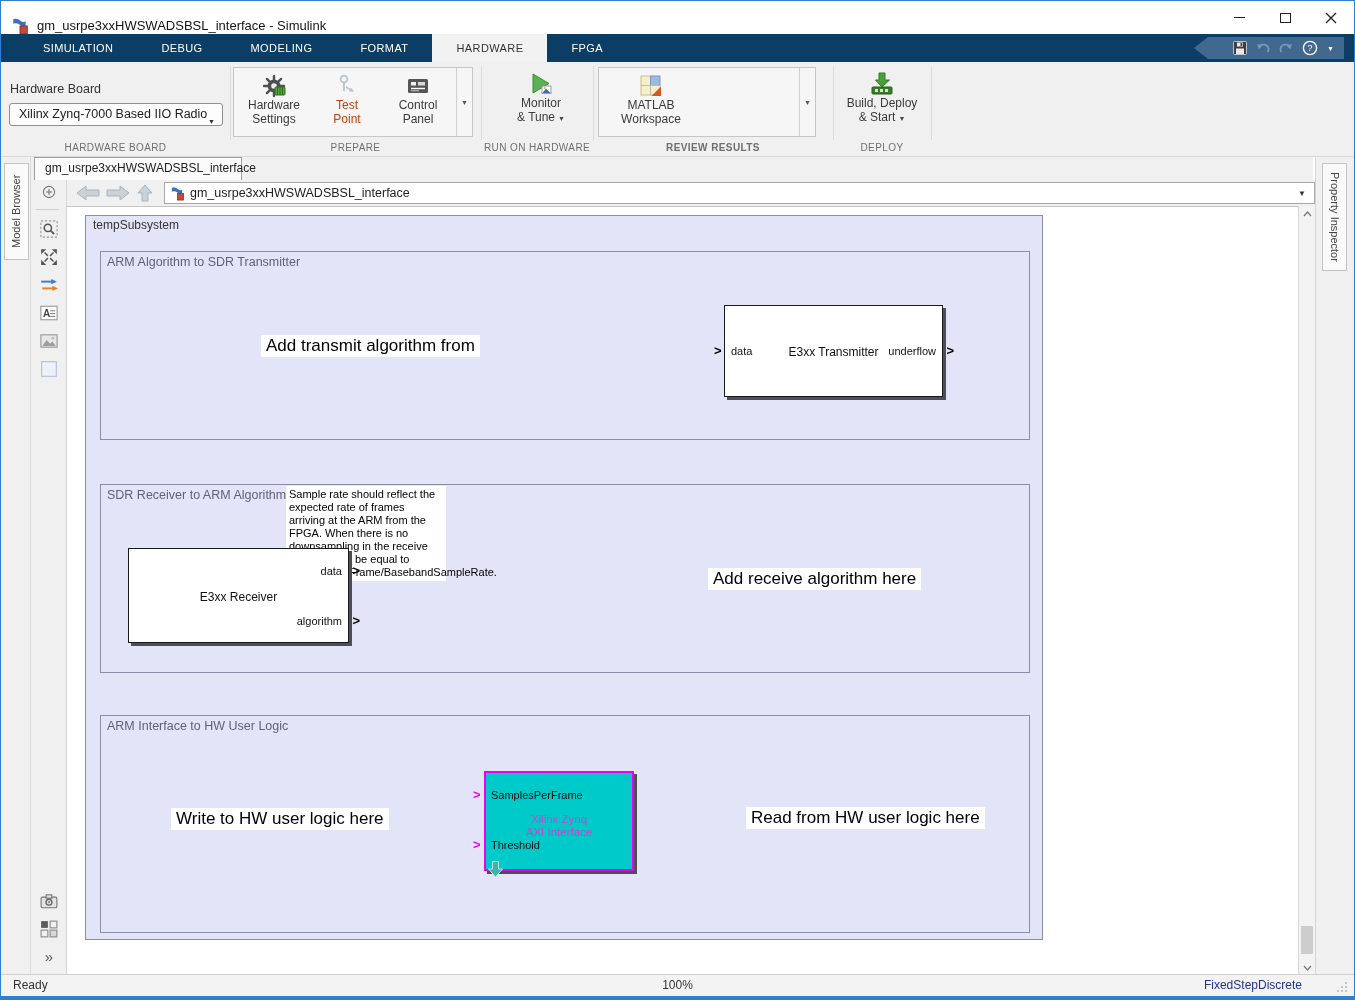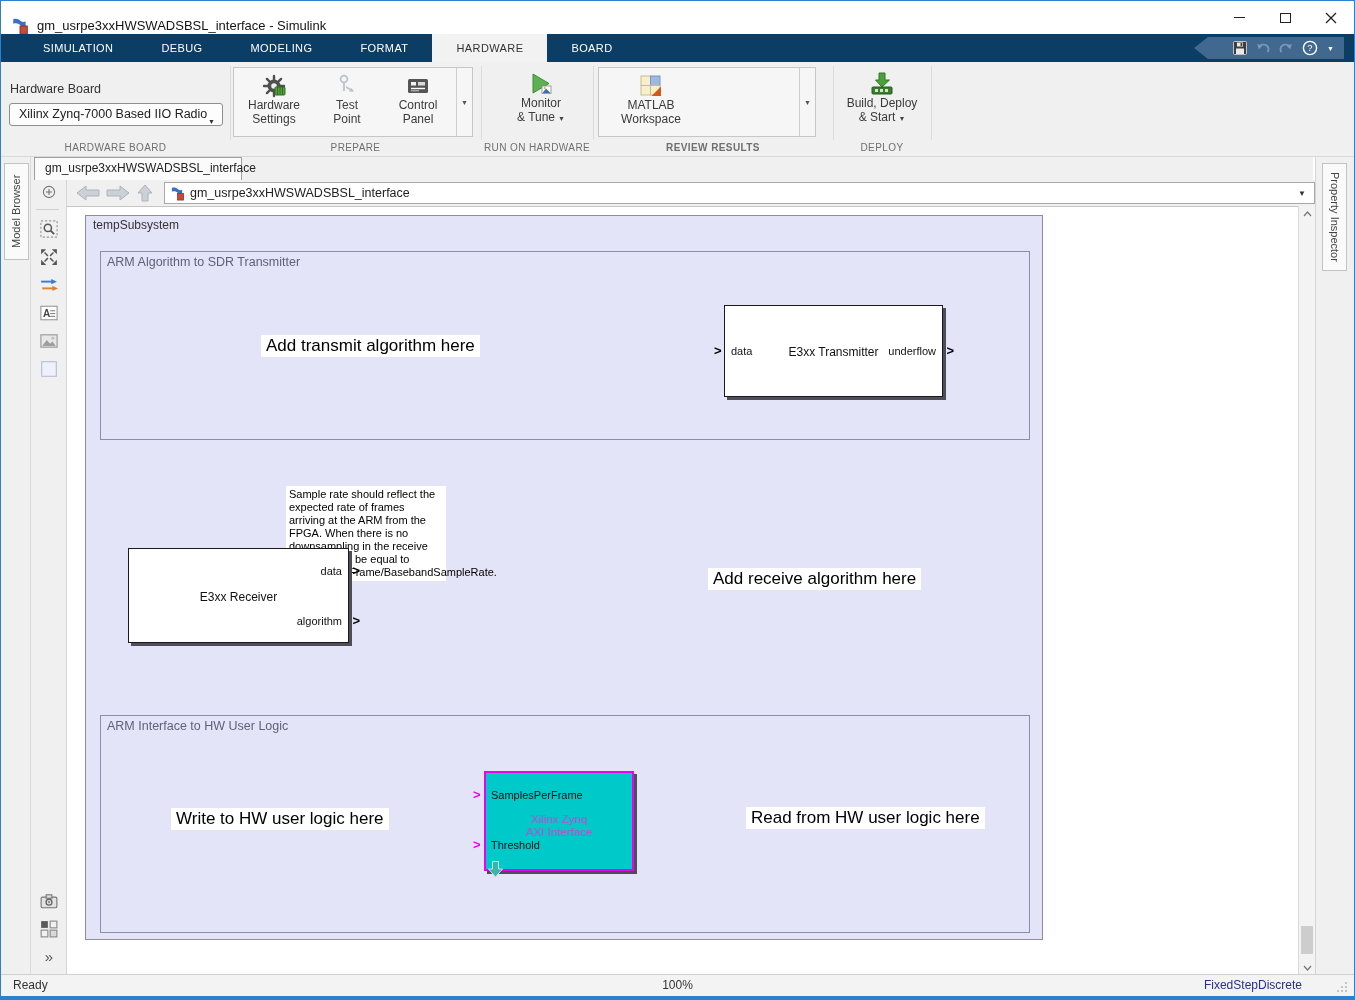--- a/index.html
+++ b/index.html
@@ -31,21 +31,21 @@
 .vsep{position:absolute;top:4px;bottom:16px;width:1px;background:#dcdcdc;}
 .sect-label{position:absolute;bottom:3px;font-size:10px;color:#6f6f6f;letter-spacing:.4px;text-align:center;}
 #hb-label{position:absolute;left:9px;top:20px;font-size:12.5px;color:#333;}
 #hb-dropdown{position:absolute;left:8px;top:41px;width:214px;height:23px;border:1px solid #8f8f8f;border-radius:3px;background:#fdfdfd;font-size:12.5px;color:#222;line-height:21px;padding-left:9px;}
 #hb-dropdown .dd-caret{position:absolute;right:7px;top:7px;font-size:7px;color:#333;}
 .gallery{position:absolute;top:5px;height:70px;background:#f6f6f6;border:1px solid #c6c6c6;display:flex;}
 #gal-prepare{left:232px;width:240px;}
 #gal-review{left:597px;width:218px;}
 .ts-btn{display:flex;flex-direction:column;align-items:center;padding-top:5px;}
 .ts-btn .lbl{font-size:12px;line-height:13.5px;color:#3a3a3a;text-align:center;white-space:nowrap;}
-.ts-btn.disabled .lbl{color:#404040;}
+.ts-btn.disabled .lbl{color:#c2410c;}
 .gal-caret{width:16px;border-left:1px solid #cfcfcf;display:flex;align-items:center;justify-content:center;font-size:7px;color:#555;margin-left:auto;}
 .dd-caret-inline{font-size:7px;color:#444;margin-left:3px;}
 #btn-monitor{position:absolute;left:498px;top:4px;width:84px;}
 #btn-deploy{position:absolute;left:836px;top:4px;width:90px;}
 
 #doctabrow{position:absolute;left:30px;top:156px;right:41px;height:23px;background:#f0f0f0;}
 #doc-tab{position:absolute;left:3px;top:0;width:208px;height:23px;background:#fbfbfb;border:1px solid #9f9f9f;border-bottom:none;font-size:12px;color:#222;line-height:21px;padding-left:10px;}
 #crumbrow{position:absolute;left:30px;top:179px;right:39px;height:26px;background:#f0f0f0;}
 .nav-arrow{position:absolute;top:4px;width:26px;height:18px;}
 #addrbar{position:absolute;left:133px;right:0;top:2px;height:22px;background:#fff;border:1px solid #a8a8a8;display:flex;align-items:center;}
@@ -122,21 +122,21 @@
       </div>
     </div>
   </div>
 
   <div id="tabbar">
     <div class="rtab">SIMULATION</div>
     <div class="rtab">DEBUG</div>
     <div class="rtab">MODELING</div>
     <div class="rtab">FORMAT</div>
     <div class="rtab active">HARDWARE</div>
-    <div class="rtab">BOARD</div>
+    <div class="rtab">FPGA</div>
     <div id="quick-access">
       <svg width="14" height="14" viewBox="0 0 14 14">
           <rect x="0.5" y="0.5" width="13" height="13" rx="1" fill="#3f3f3f" stroke="#ddd" stroke-width="0.8"></rect>
           <rect x="4" y="1.5" width="6" height="4" fill="#e9e9e9"></rect>
           <rect x="7.5" y="2" width="1.8" height="3" fill="#3f3f3f"></rect>
           <rect x="3" y="7.5" width="8" height="5.5" fill="#e9e9e9"></rect>
         </svg>
       <svg width="14" height="14" viewBox="0 0 14 14">
           <path d="M11.5 11 A5 4.5 0 1 0 3.4 5.4" fill="none" stroke="#7e99b8" stroke-width="1.8"></path>
           <polygon points="1.2,3.0 6.6,4.4 2.8,8.2" fill="#7e99b8"></polygon>
@@ -351,26 +351,29 @@
     </svg>
     <div class="pal-item" style="bottom:8px;font-size:15px;color:#555;line-height:18px;text-align:center;">»</div>
   </div>
 
   <div id="canvas">
     <div id="subsys">
       <span class="sys-label">tempSubsystem</span>
       <div class="area" id="area1">
         <span class="area-title">ARM Algorithm to SDR Transmitter</span>
       </div>
+      <div class="area" id="area2">
+        <span class="area-title">SDR Receiver to ARM Algorithm</span>
+      </div>
       <div class="area" id="area3">
         <span class="area-title">ARM Interface to HW User Logic</span>
       </div>
     </div>
 
-    <div class="note" style="left:194px;top:128px;">Add transmit algorithm here</div>
+    <div class="note" style="left:194px;top:128px;">Add transmit algorithm from</div>
     <div id="annotation">Sample rate should reflect the expected rate of frames arriving at the ARM from the FPGA. When there is no downsampling in the receive DUT, this will be equal to SamplesPerFrame/BasebandSampleRate.</div>
     <div class="note" style="left:641px;top:361px;">Add receive algorithm here</div>
     <div class="note" style="left:104px;top:601px;">Write to HW user logic here</div>
     <div class="note" style="left:679px;top:600px;">Read from HW user logic here</div>
 
     <div class="block" id="blk-tx">
       <span class="blk-label" style="top:39px;">E3xx Transmitter</span>
       <span class="port-label" style="left:6px;top:39px;">data</span>
       <span class="port-label" style="right:6px;top:39px;">underflow</span>
       <span class="chev" style="left:-11px;top:38px;">&gt;</span>

